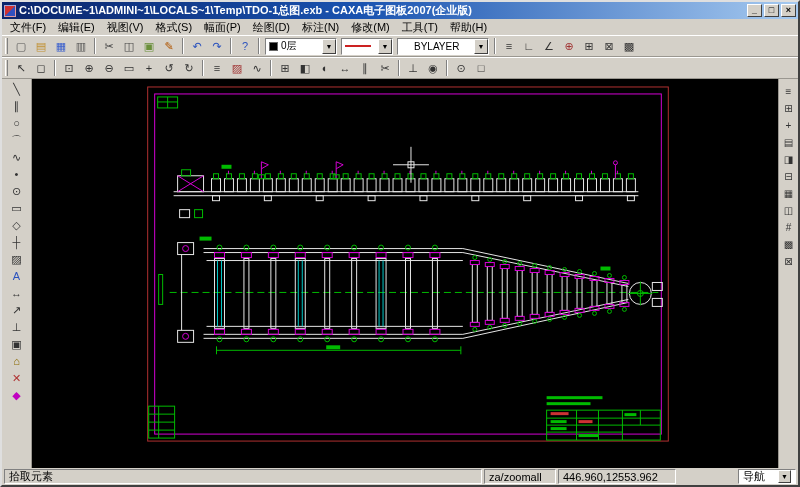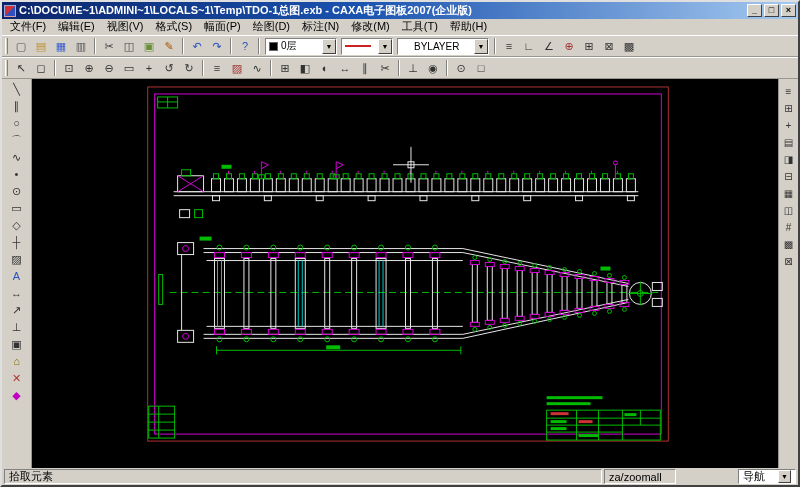--- a/index.html
+++ b/index.html
@@ -18,21 +18,21 @@
   }
   .title-icon{ width:12px; height:12px; margin-right:3px; flex:0 0 12px;
     background:linear-gradient(135deg,#d03030 0%,#d03030 45%,#3050c0 55%,#3050c0 100%);
     border:1px solid rgba(255,255,255,.5); }
   .title-text{ flex:1; overflow:hidden; text-overflow:clip; }
   .win-controls{ display:flex; gap:2px; }
   .wbtn{ width:15px; height:13px; background:#d4d0c8; color:#000;
     border:1px solid; border-color:#fff #404040 #404040 #fff;
     font-size:9px; line-height:11px; text-align:center; font-weight:bold; }
   
-  .menubar{ height:16px; flex:0 0 16px; display:flex; align-items:flex-end;
+  .menubar{ height:16px; flex:0 0 16px; display:flex; align-items:center;
     font-size:11px; padding-left:2px; background:#d4d0c8; }
   .menu-item{ padding:1px 6px; color:#000; }
   
   .toolbar{ height:22px; flex:0 0 22px; display:flex; align-items:center;
     padding:0 2px; border-top:1px solid #ffffff; border-bottom:1px solid #9a9790;
     background:#d4d0c8; }
   .grip{ width:3px; height:16px; border-left:1px solid #fff; border-right:1px solid #808080; margin:0 3px 0 1px; }
   .tbtn{ width:20px; height:18px; display:flex; align-items:center; justify-content:center;
     font-size:11px; line-height:1; background:#d4d0c8; border:1px solid #d4d0c8; }
   .vsep{ width:2px; height:16px; border-left:1px solid #808080; border-right:1px solid #fff; margin:0 3px; }
@@ -487,20 +487,21 @@
         <div class="tbtn" title="columns-panel" style="color: rgb(51, 51, 51);">◫</div>
         <div class="tbtn" title="snap-panel" style="color: rgb(51, 51, 51);">#</div>
         <div class="tbtn" title="pattern-panel" style="color: rgb(51, 51, 51);">▩</div>
         <div class="tbtn" title="close-panel" style="color: rgb(51, 51, 51);">⊠</div>
       </div>
   </div>
 
   <div class="statusbar">
     <div class="scell prompt">拾取元素</div>
     <div class="scell cmd">za/zoomall</div>
+    <div class="scell coords">446.960,12553.962</div>
     <div class="scell mode">拾取添加</div>
     <div class="scell nav">
       <span>导航</span>
       <span class="arrow">▼</span>
     </div>
   </div>
 
 </div>
 
 </body></html>

